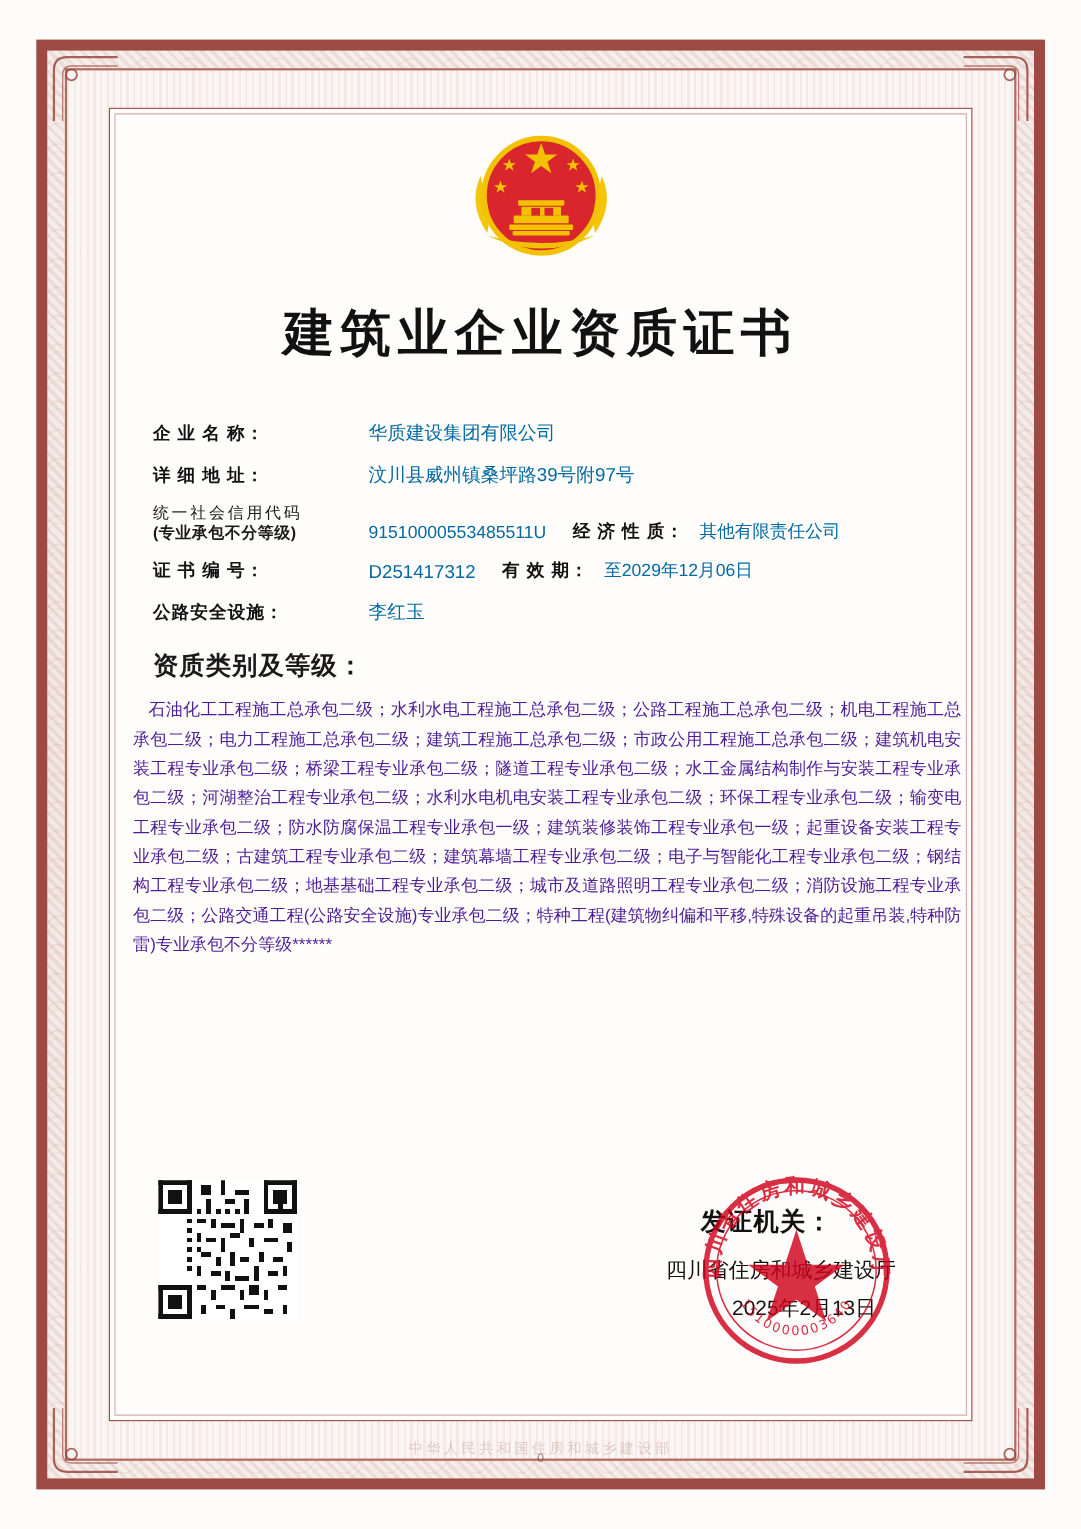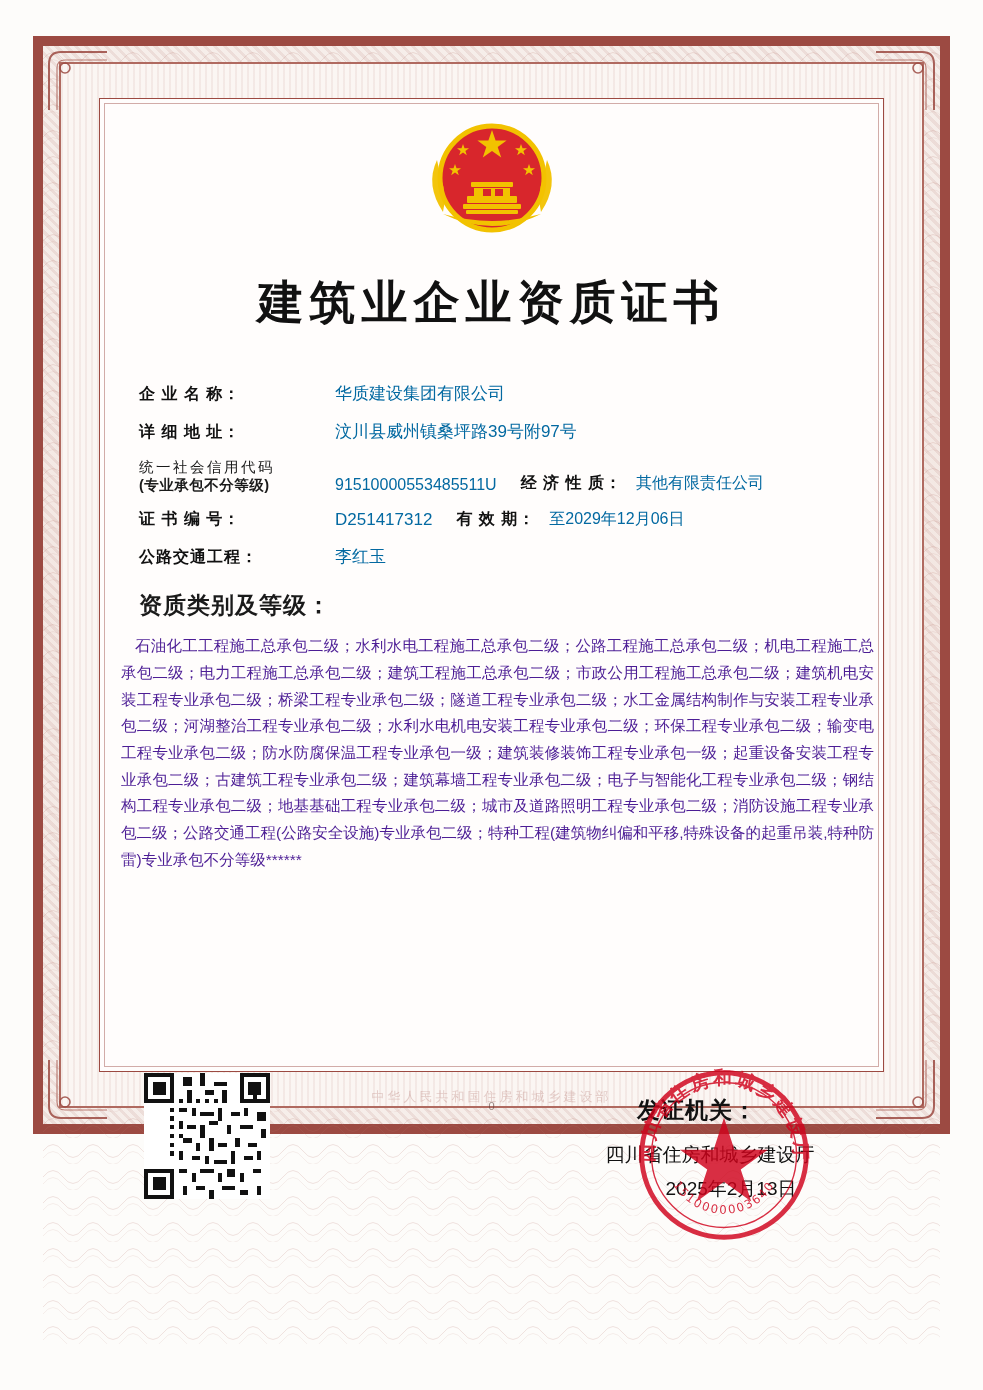--- a/index.html
+++ b/index.html
@@ -19,21 +19,21 @@
   
   .cert-page {
     position: absolute;
     left: 0; top: 0;
     width: 983px; height: 1390px;
     background: #fdfcfa;
   }
   .border-outer {
     position: absolute;
     left: 33px; top: 36px;
-    width: 917px; height: 1098px;
+    width: 917px; height: 1318px;
     box-sizing: border-box;
     border: 10px solid #9c4a42;
     background:
       repeating-linear-gradient(45deg, rgba(156,74,66,0.10) 0 3px, rgba(255,255,255,0) 3px 7px),
       linear-gradient(180deg, #f6eeea 0%, #f3e7e2 50%, #f6eeea 100%);
   }
   .border-mid {
     position: absolute;
     left: 16px; top: 16px; right: 16px; bottom: 16px;
     border: 2px solid #b06a60;
@@ -317,21 +317,21 @@
 
       <div class="field-row">
         <span class="f-label wide">证 书 编 号：</span>
         <span class="f-value big">D251417312</span>
         <span class="spacer-26"></span>
         <span class="f-label">有  效  期：</span>
         <span class="f-value">至2029年12月06日</span>
       </div>
 
       <div class="field-row">
-        <span class="f-label wide">公路交通工程：</span>
+        <span class="f-label wide">公路安全设施：</span>
         <span class="f-value big">李红玉</span>
       </div>
 
       <div class="qual-title">资质类别及等级：</div>
     </div>
 
     <div class="qual-body">石油化工工程施工总承包二级；水利水电工程施工总承包二级；公路工程施工总承包二级；机电工程施工总承包二级；电力工程施工总承包二级；建筑工程施工总承包二级；市政公用工程施工总承包二级；建筑机电安装工程专业承包二级；桥梁工程专业承包二级；隧道工程专业承包二级；水工金属结构制作与安装工程专业承包二级；河湖整治工程专业承包二级；水利水电机电安装工程专业承包二级；环保工程专业承包二级；输变电工程专业承包二级；防水防腐保温工程专业承包一级；建筑装修装饰工程专业承包一级；起重设备安装工程专业承包二级；古建筑工程专业承包二级；建筑幕墙工程专业承包二级；电子与智能化工程专业承包二级；钢结构工程专业承包二级；地基基础工程专业承包二级；城市及道路照明工程专业承包二级；消防设施工程专业承包二级；公路交通工程(公路安全设施)专业承包二级；特种工程(建筑物纠偏和平移,特殊设备的起重吊装,特种防雷)专业承包不分等级******</div>
   </div>
 
   <div class="footer">

